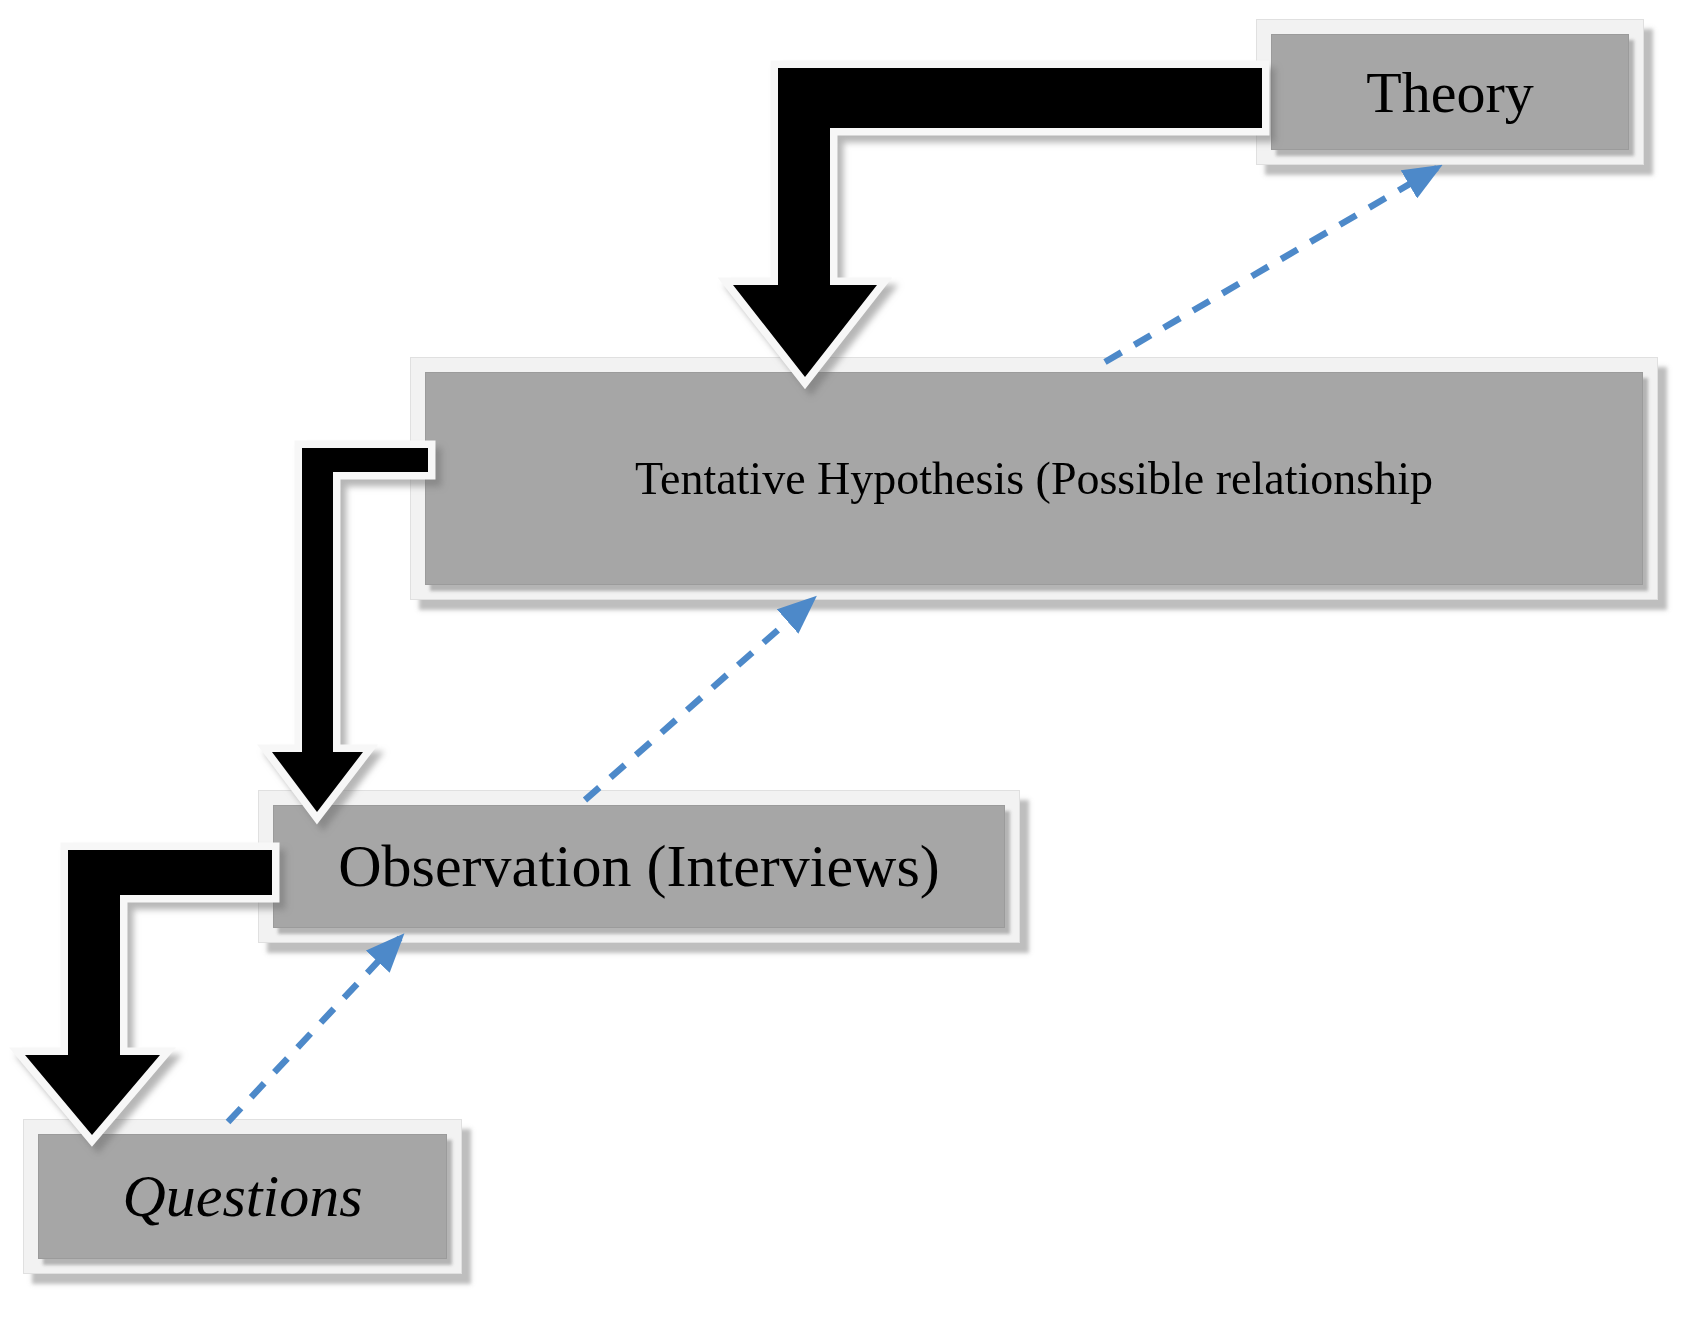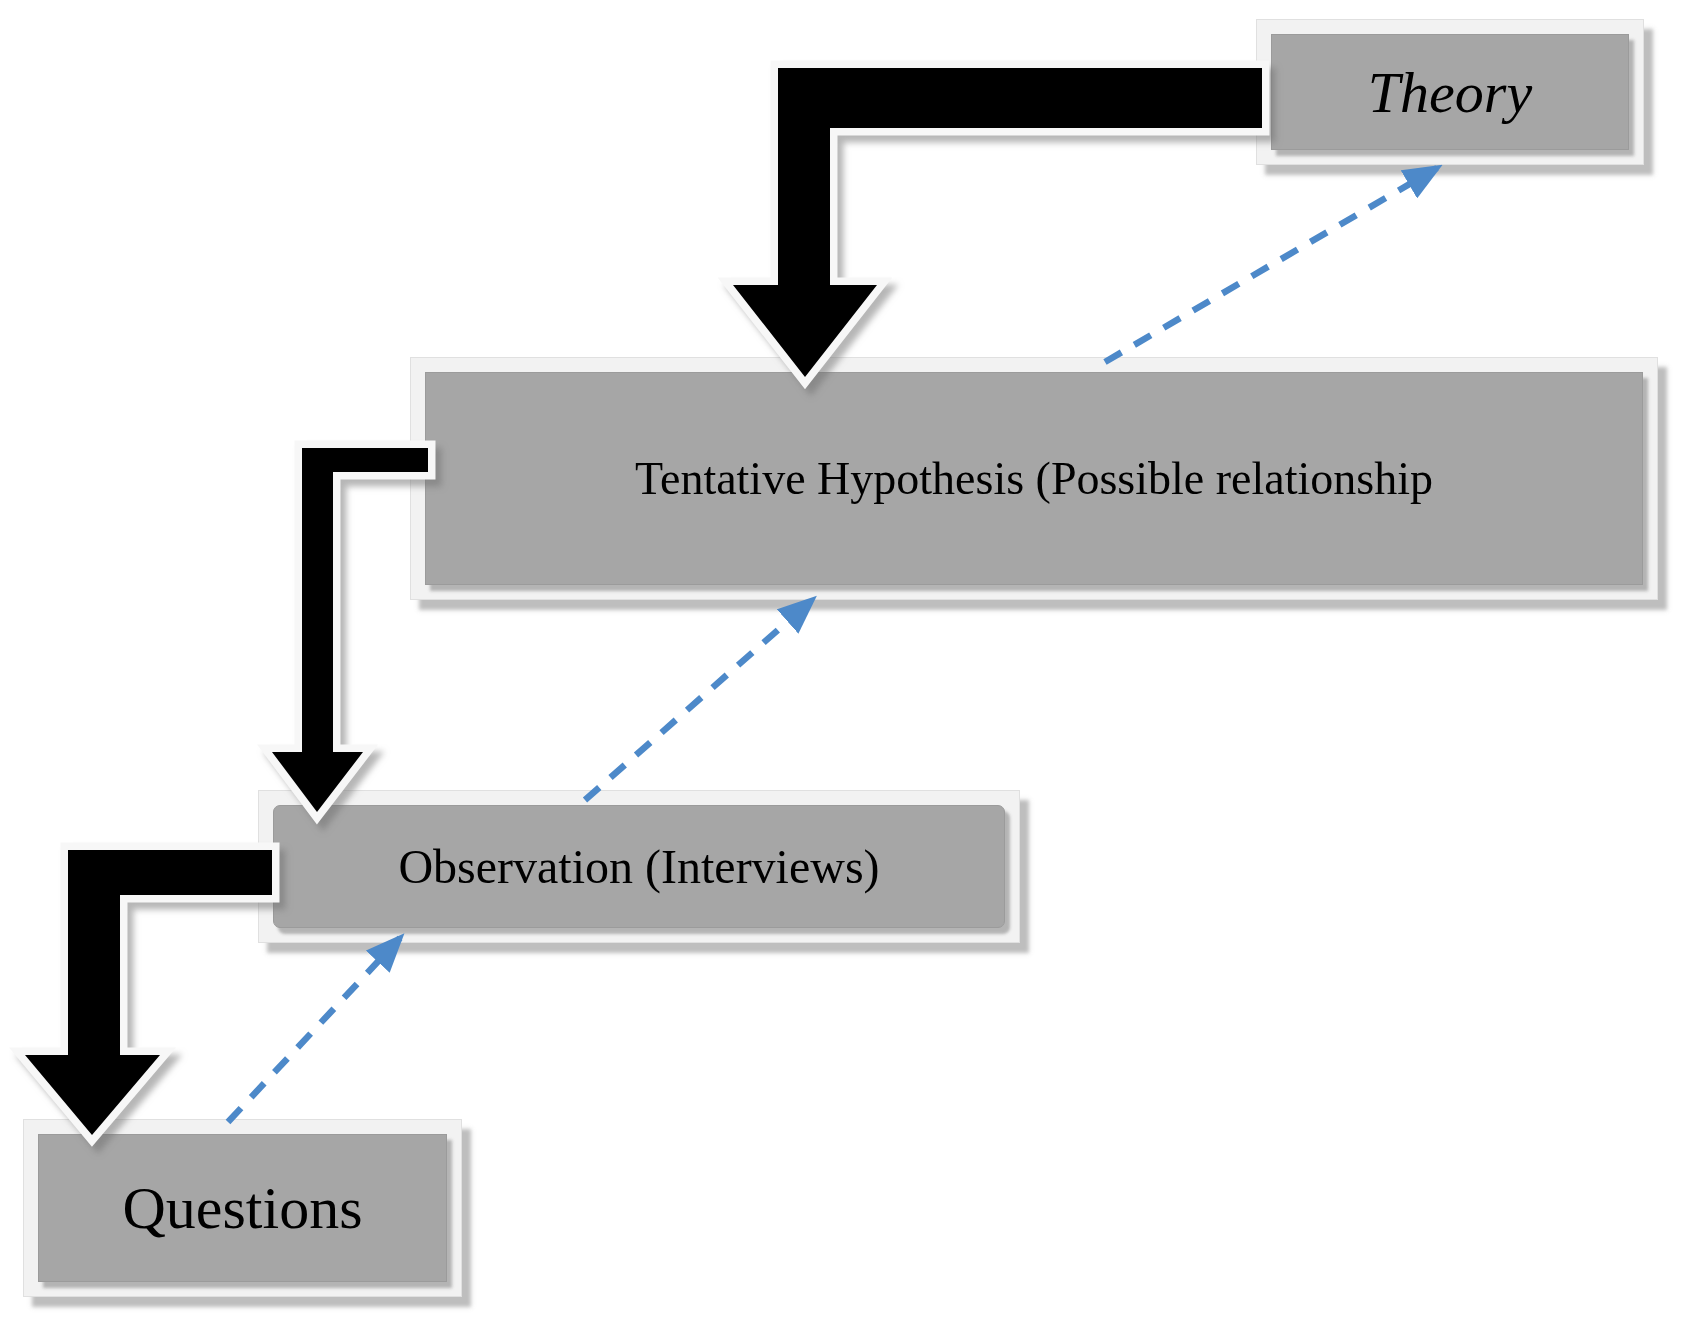--- a/index.html
+++ b/index.html
@@ -31,31 +31,31 @@
     box-shadow: 5px 6px 3px rgba(105,105,105,0.45);
     display: flex;
     flex-direction: column;
     align-items: center;
     justify-content: center;
     text-align: center;
     color: #000000;
   }
   .node-label { display: block; }
 
-  #box-theory      { left: 1256px; top: 19px;   width: 388px;  height: 146px; font-style: italic; }
+  #box-theory      { left: 1256px; top: 19px;   width: 388px;  height: 146px; }
   #box-theory .node-inner { font-size: 58px; }
 
   #box-hypothesis  { left: 410px;  top: 357px;  width: 1248px; height: 243px; }
   #box-hypothesis .node-inner { font-size: 46px; }
   #box-hypothesis .node-label { line-height: 100px; }
 
   #box-observation { left: 258px;  top: 790px;  width: 762px;  height: 153px; }
-  #box-observation .node-inner { font-size: 48px; border-radius: 7px; }
+  #box-observation .node-inner { font-size: 60px; }
 
-  #box-questions   { left: 23px;   top: 1119px; width: 439px;  height: 178px; }
+  #box-questions   { left: 23px;   top: 1119px; width: 439px;  height: 155px; font-style: italic; }
   #box-questions .node-inner { font-size: 60px; }
 
   #arrow-layer {
     position: absolute;
     left: 0; top: 0;
     width: 1693px;
     height: 1317px;
     pointer-events: none;
   }
   .solid-arrow {

